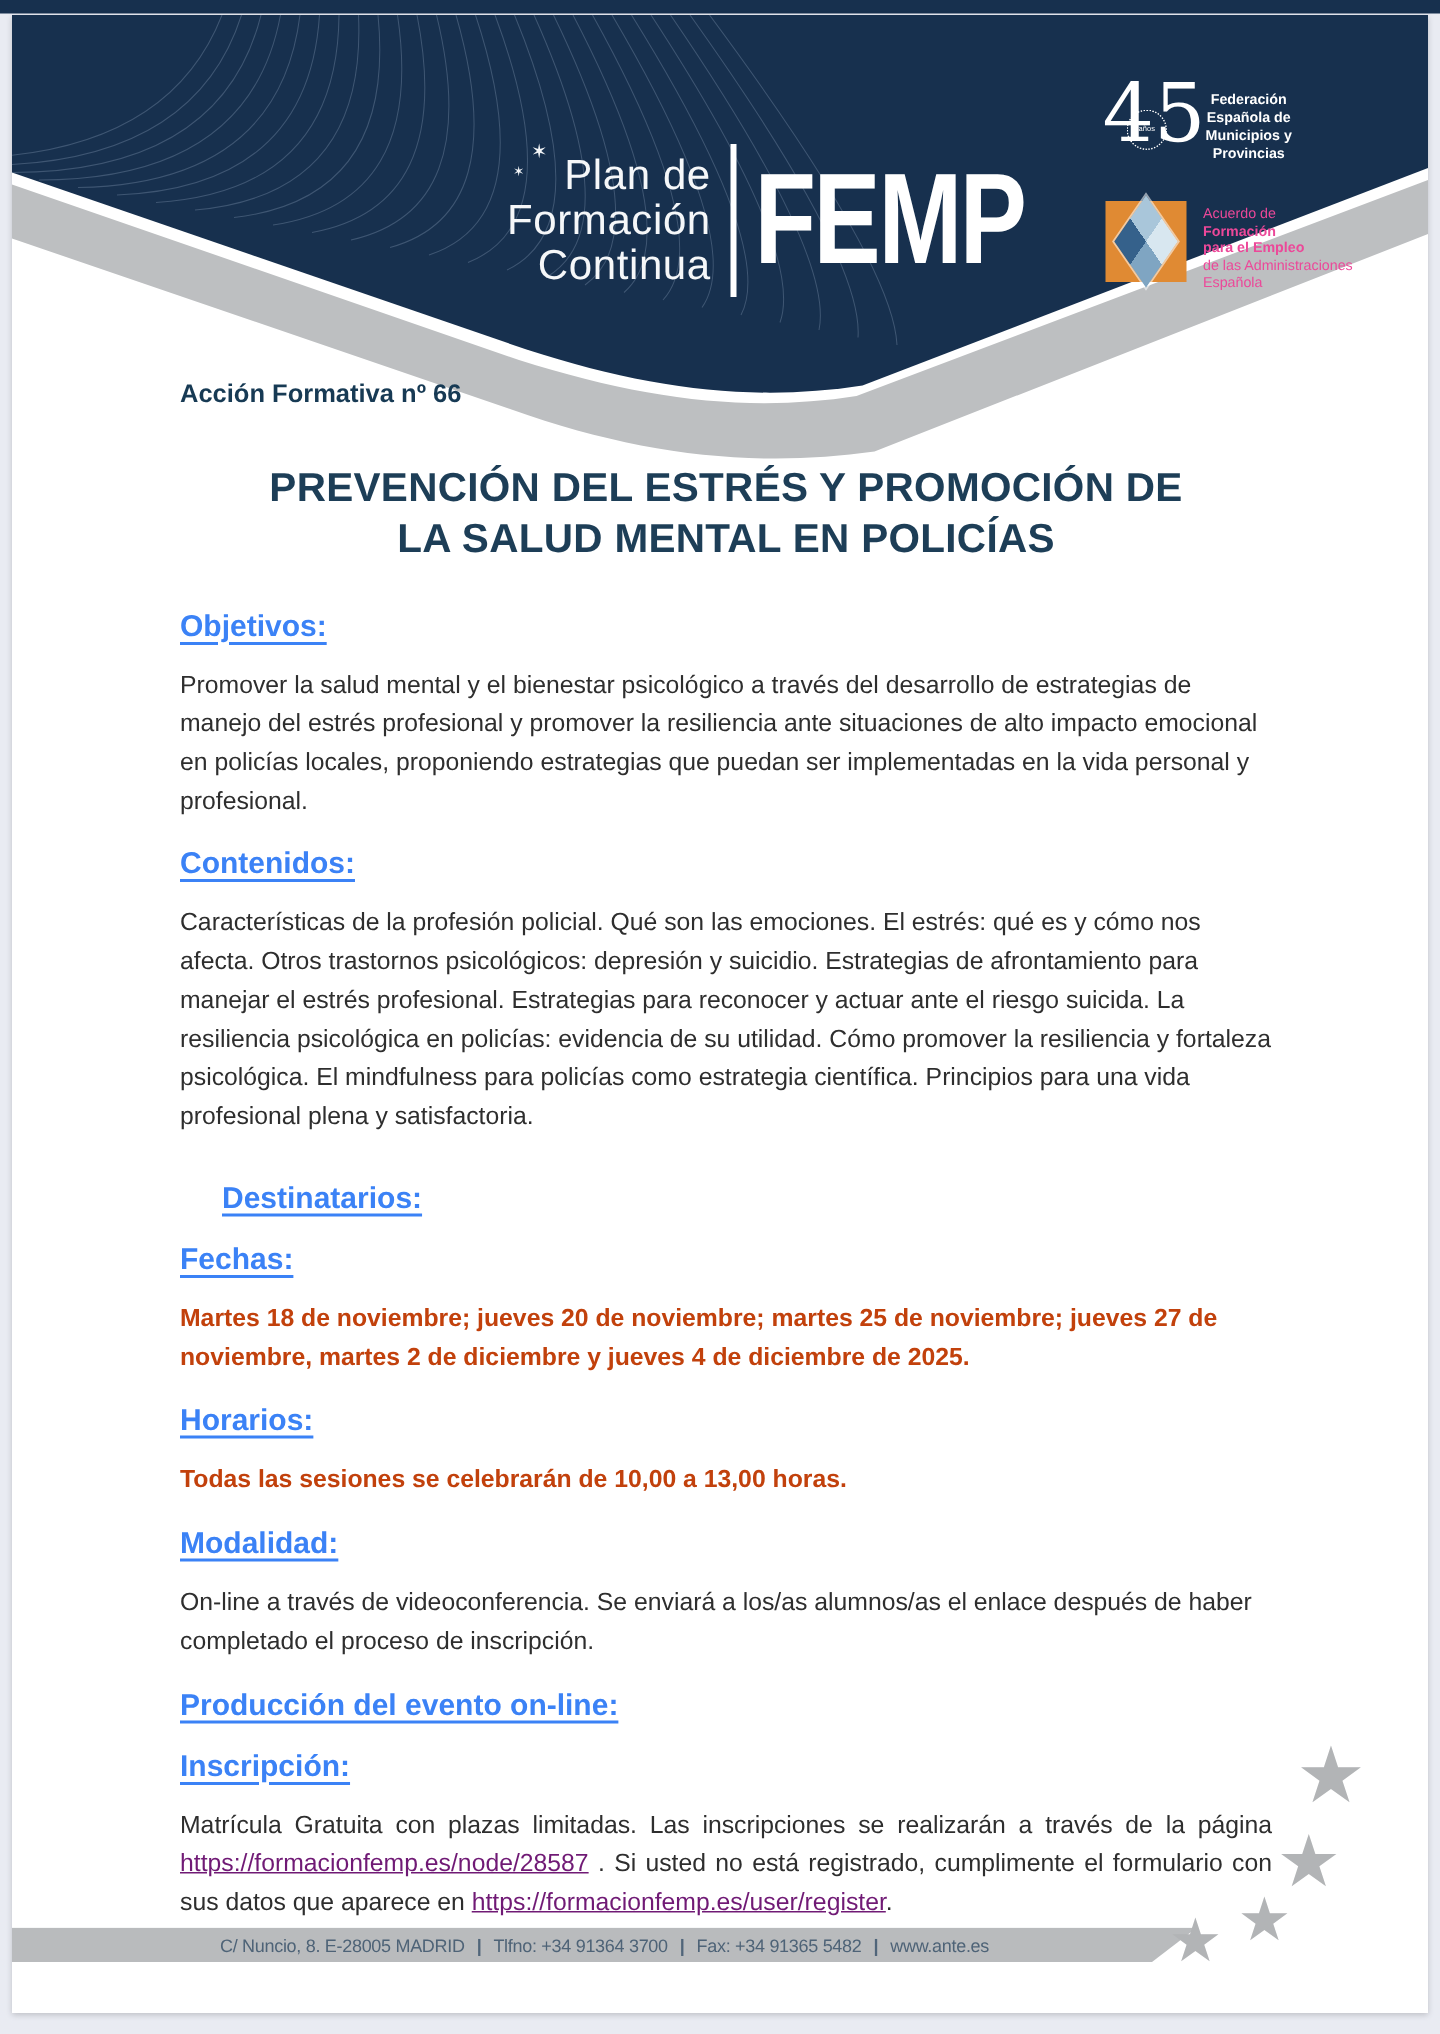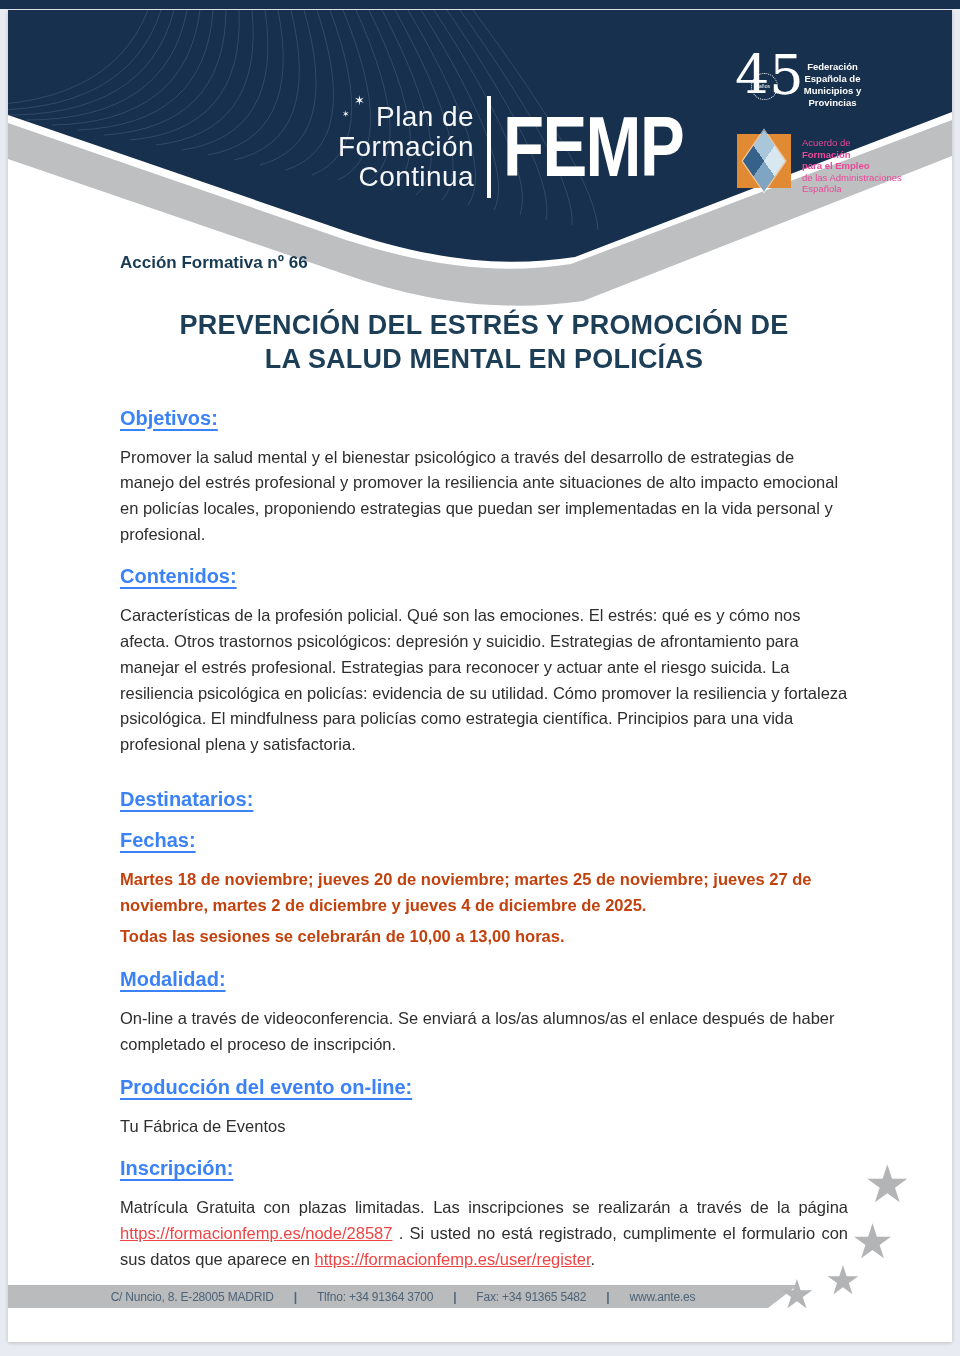--- a/index.html
+++ b/index.html
@@ -43,30 +43,30 @@
   .acuerdo-lines { font-size:9.5px; line-height:1.22; padding-top:3px; }
   .acuerdo-lines .b { font-weight:700; }
 
   
   .content { position:relative; padding:243px 104px 0 112px; color:#2e2e2e; }
   .action-label { font-size:17px; font-weight:700; color:#173a54; margin:0 0 36px; }
   .doc-title { text-align:center; font-size:27px; font-weight:700; color:#1d3e57;
                line-height:1.25; letter-spacing:.2px; margin:16px 0 30px; }
   h2.sec { font-size:20px; font-weight:700; color:#3b82f6; margin:18px 0 15px;
            text-decoration:underline; text-decoration-thickness:2px; text-underline-offset:4px; }
-  h2.sec.extra-space { margin-top:30px; }
+  h2.sec.extra-space { margin-top:30px;margin-left:28px; }
   p.body { font-size:16.5px; line-height:1.56; margin:0 0 6px; }
   p.bold { font-weight:700; color:#c2410c; }
   p.justified { text-align:justify; }
-  a.link { color:#ef4444; text-decoration:underline; }
+  a.link { color:#701a75; text-decoration:underline; }
 
   
   .footer-band { position:absolute; left:0; top:1275px; width:790px; height:23px;
                  background:#b9bbbd; clip-path:polygon(0 0, 100% 0, calc(100% - 30px) 100%, 0 100%);
-                 display:flex; align-items:center; justify-content:center; gap:20px;
+                 display:flex; align-items:center; justify-content:center; gap:8px;
                  box-sizing:border-box; 
                  font-size:12px; color:#4e6377; white-space:nowrap; letter-spacing:-.2px; }
   .footer-band .sep { color:#50657a; font-weight:700; }
   .fstar { position:absolute; color:#b2b4b6; line-height:1; }
   .fstar.s1 { left:856px; top:1148px; font-size:52px; }
   .fstar.s2 { left:843px; top:1208px; font-size:48px; }
   .fstar.s3 { left:817px; top:1250px; font-size:40px; }
   .fstar.s4 { left:771px; top:1264px; font-size:40px; }
 </style>
 </head>
@@ -168,27 +168,27 @@
     <p class="body">Promover la salud mental y el bienestar psicológico a través del desarrollo de estrategias de manejo del estrés profesional y promover la resiliencia ante situaciones de alto impacto emocional en policías locales, proponiendo estrategias que puedan ser implementadas en la vida personal y profesional.</p>
 
     <h2 class="sec">Contenidos:</h2>
     <p class="body">Características de la profesión policial. Qué son las emociones. El estrés: qué es y cómo nos afecta. Otros trastornos psicológicos: depresión y suicidio. Estrategias de afrontamiento para manejar el estrés profesional. Estrategias para reconocer y actuar ante el riesgo suicida. La resiliencia psicológica en policías: evidencia de su utilidad. Cómo promover la resiliencia y fortaleza psicológica. El mindfulness para policías como estrategia científica. Principios para una vida profesional plena y satisfactoria.</p>
 
     <h2 class="sec extra-space">Destinatarios:</h2>
 
     <h2 class="sec">Fechas:</h2>
     <p class="body bold">Martes 18 de noviembre; jueves 20 de noviembre; martes 25 de noviembre; jueves 27 de noviembre, martes 2 de diciembre y jueves 4 de diciembre de 2025.</p>
 
+    <h2 class="sec">Horarios:</h2>
     <p class="body bold">Todas las sesiones se celebrarán de 10,00 a 13,00 horas.</p>
 
     <h2 class="sec">Modalidad:</h2>
     <p class="body">On-line a través de videoconferencia. Se enviará a los/as alumnos/as el enlace después de haber completado el proceso de inscripción.</p>
 
     <h2 class="sec">Producción del evento on-line:</h2>
-    <p class="body">Tu Fábrica de Eventos</p>
 
     <h2 class="sec">Inscripción:</h2>
     <p class="body justified">
       <span>Matrícula Gratuita con plazas limitadas. Las inscripciones se realizarán a través de la página </span><a class="link" href="#">https://formacionfemp.es/node/28587</a><span> . Si usted no está registrado, cumplimente el formulario con sus datos que aparece en </span><a class="link" href="#">https://formacionfemp.es/user/register</a><span>.</span>
     </p>
 
   </div>
 
   <div class="footer-band">
     <span>C/ Nuncio, 8. E-28005 MADRID</span>

